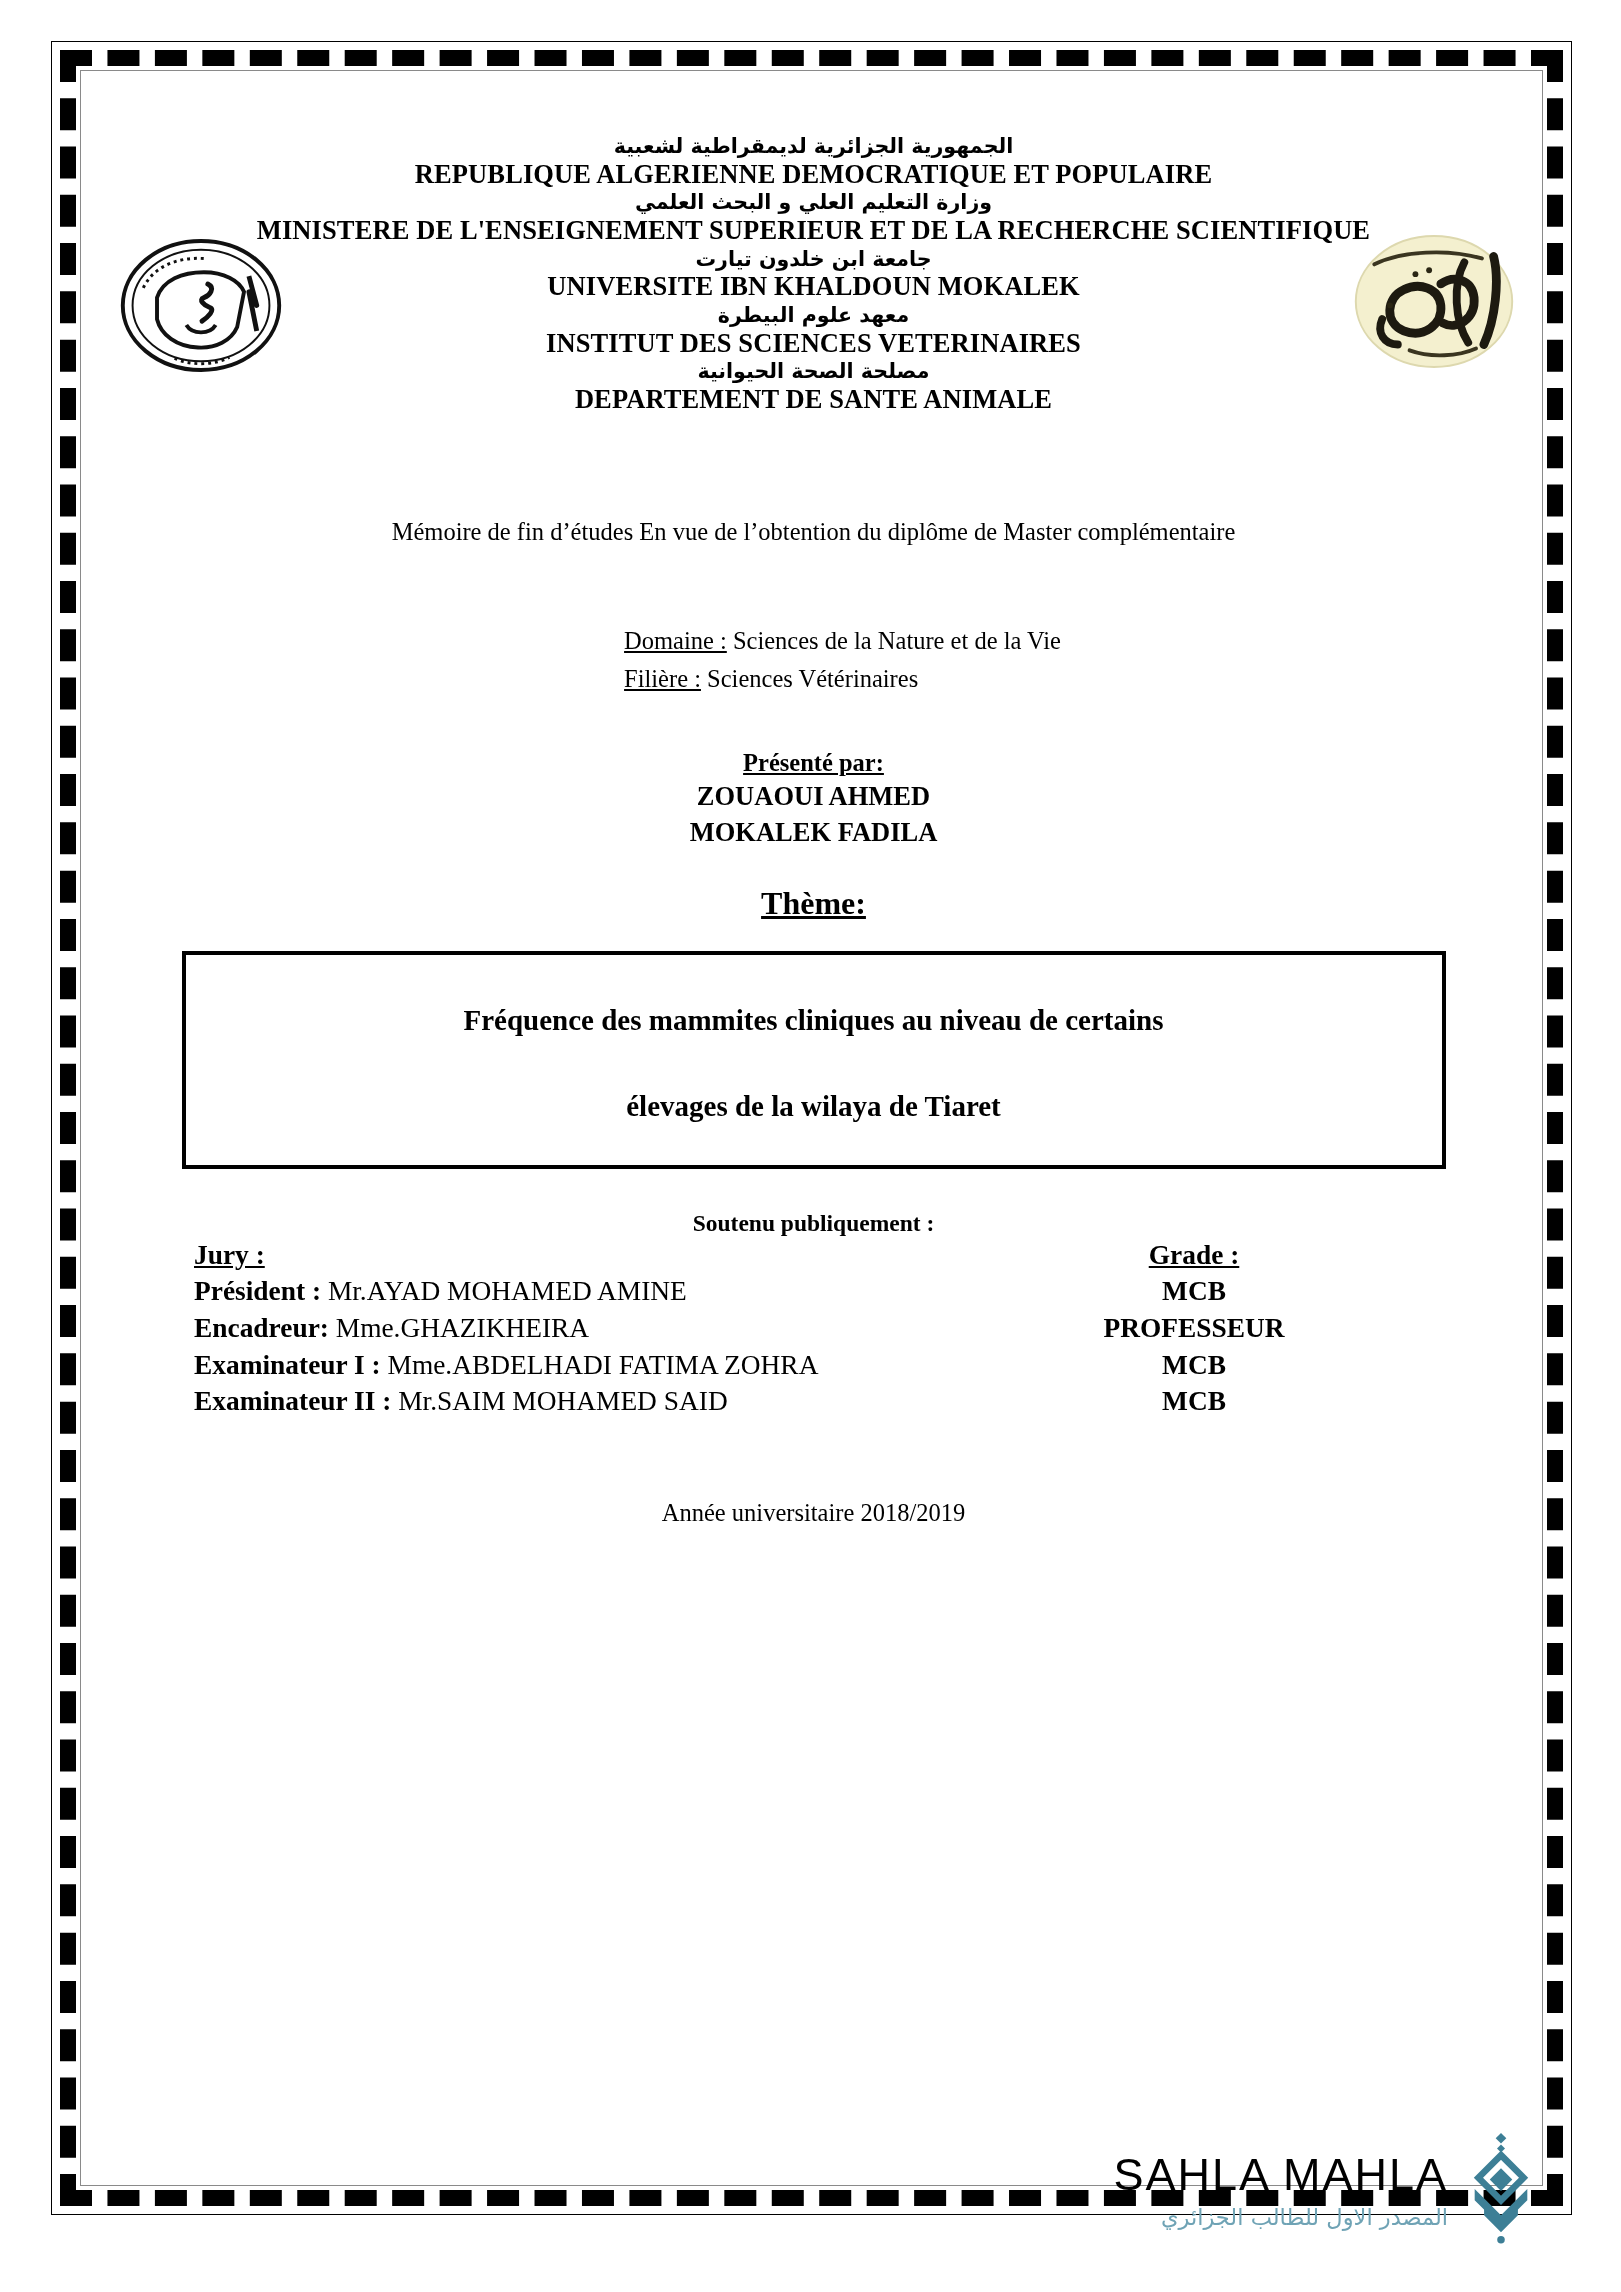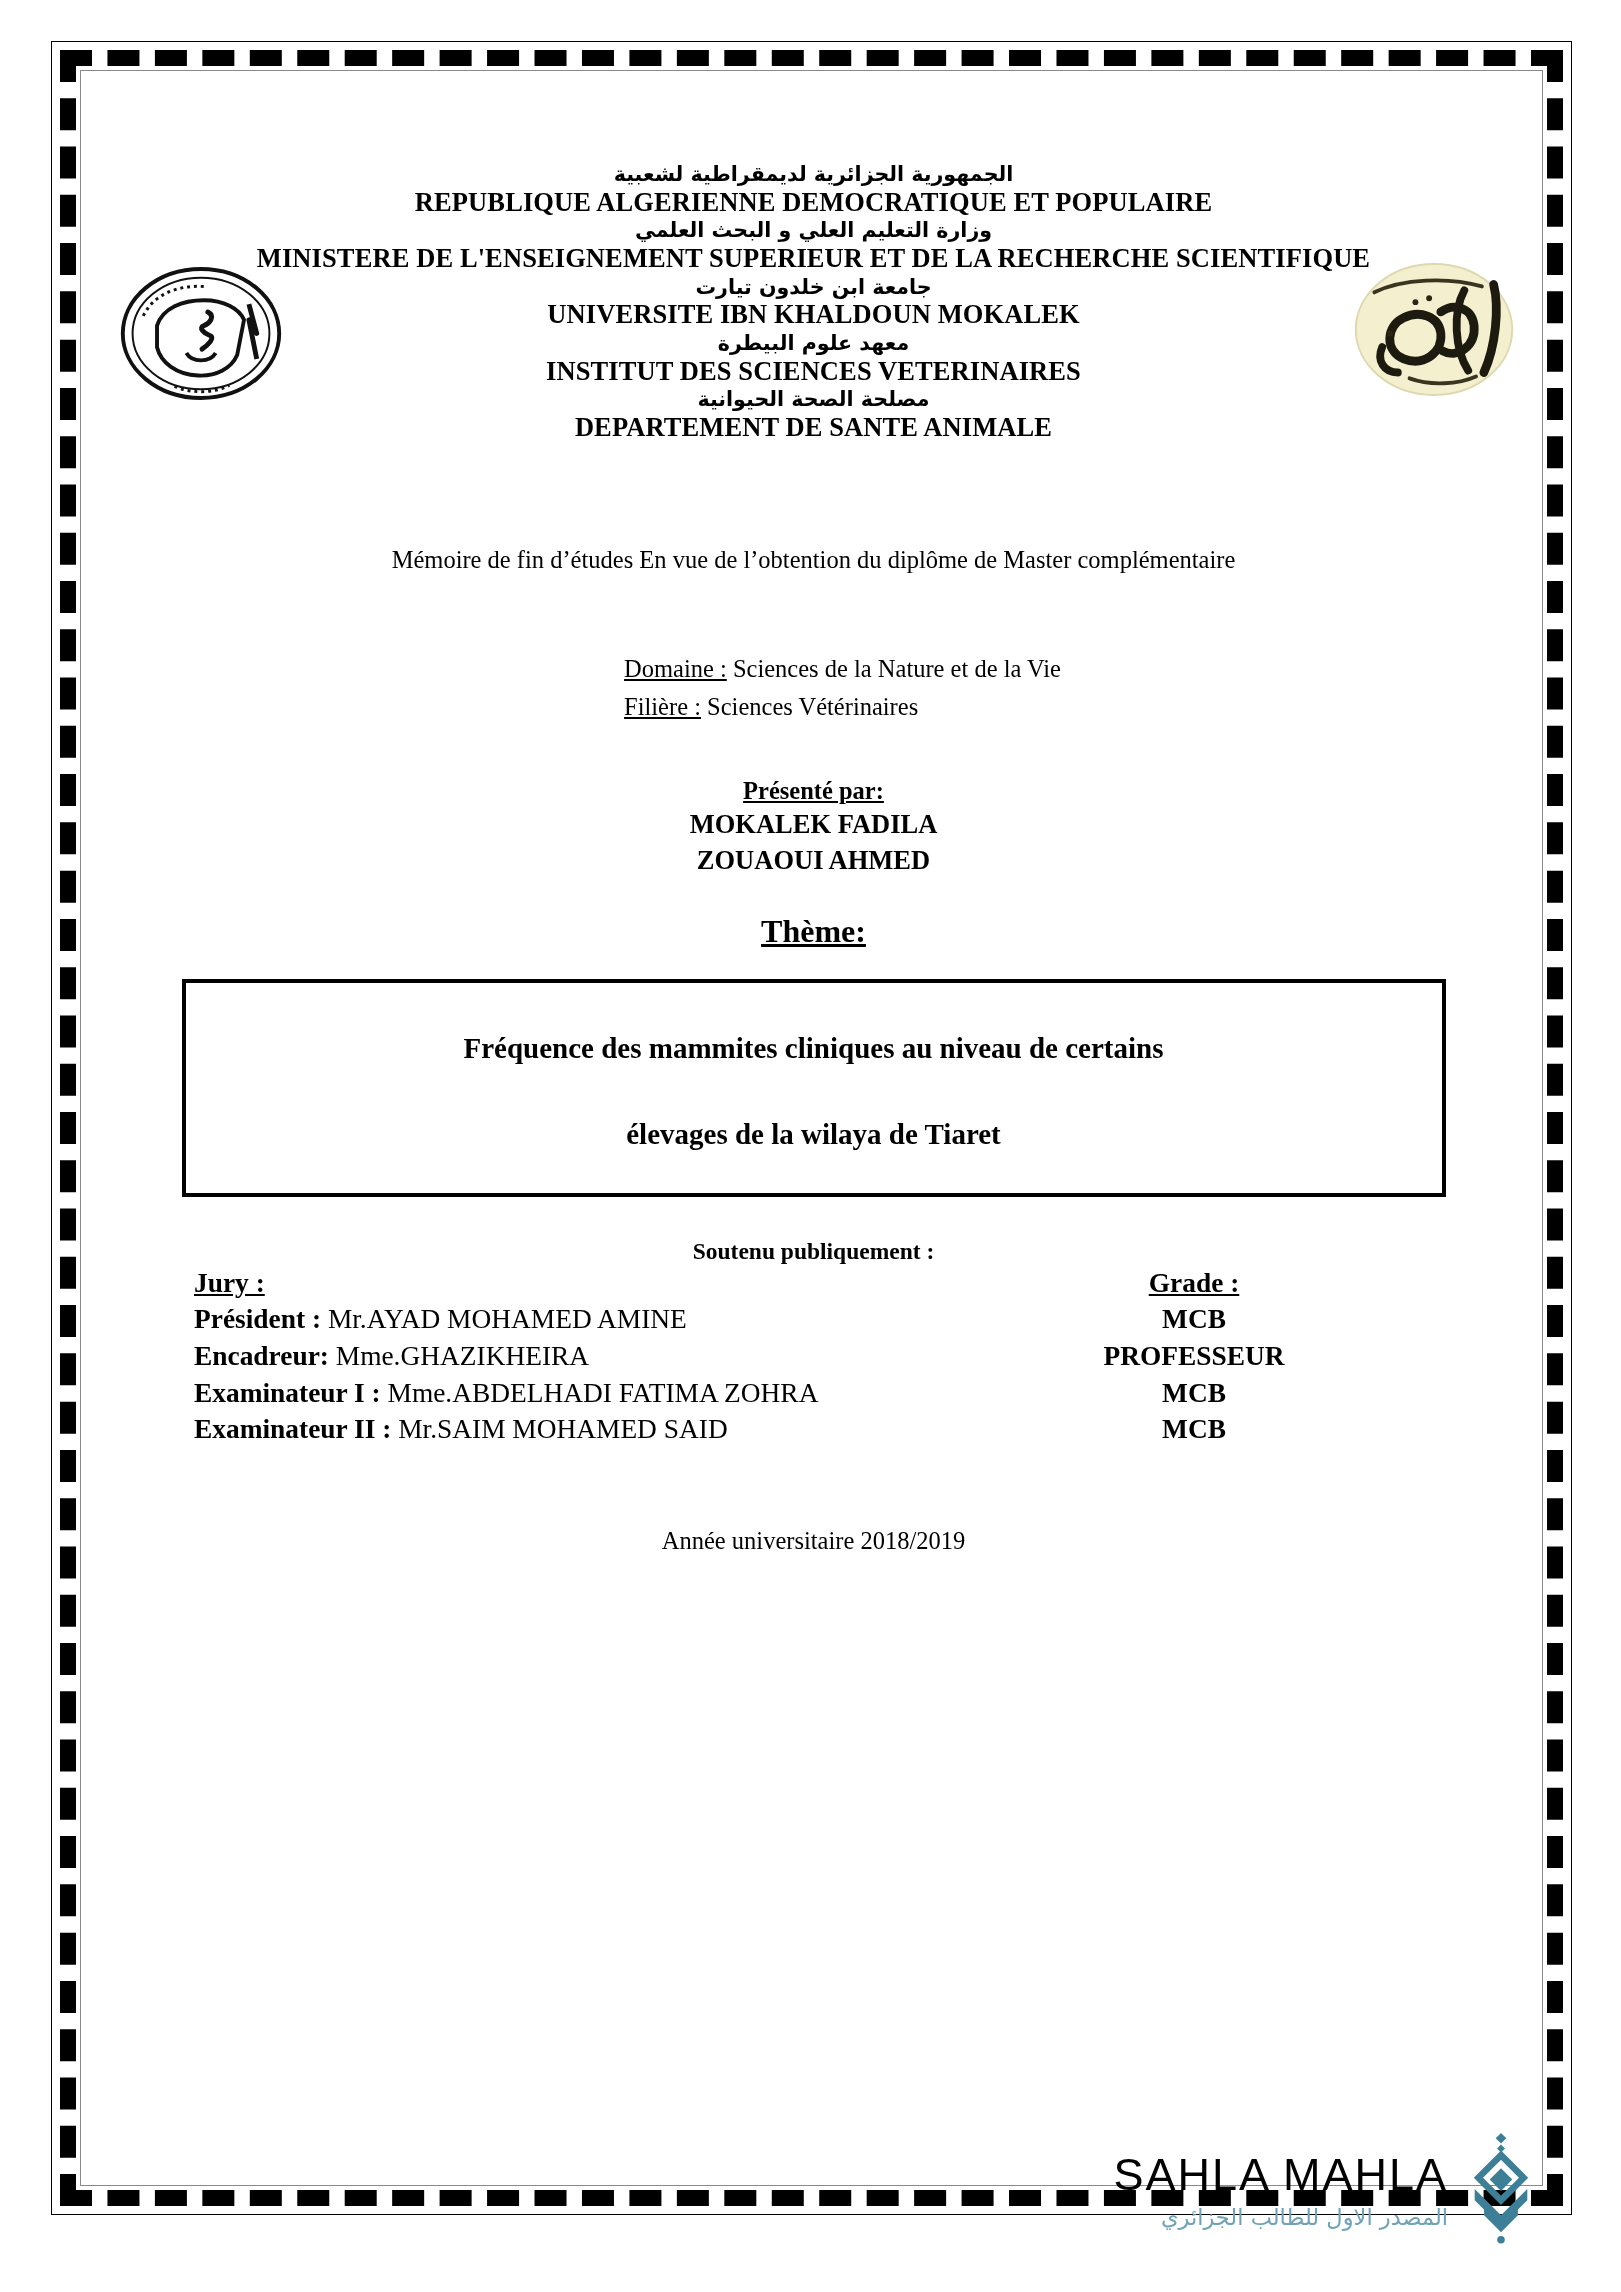--- a/index.html
+++ b/index.html
@@ -68,21 +68,21 @@
 
   .hdr-fr {
     font-weight: bold;
     font-size: 26.5px;
     line-height: 1.12;
     letter-spacing: 0.1px;
   }
 
   .header-block {
     position: relative;
-    margin-top: 104px;
+    margin-top: 76px;
   }
   .header-block .ar { margin-top: 2px; }
   .header-block .hdr-fr { margin-top: 1px; }
 
   
   .logo {
     position: absolute;
     width: 174px;
     height: 145px;
   }
@@ -283,22 +283,22 @@
     </div>
     <div>
       <span class="u">Filière :</span>
       <span>Sciences Vétérinaires</span>
     </div>
   </div>
 
   
   <div class="presente-block">
     <div class="presente-label">Présenté par:</div>
+    <div class="author">ZOUAOUI AHMED</div>
     <div class="author">MOKALEK FADILA</div>
-    <div class="author">ZOUAOUI AHMED</div>
   </div>
 
   
   <div class="theme-label">Thème:</div>
 
   <div class="theme-box">
     <div class="theme-line">Fréquence des mammites cliniques au niveau de certains</div>
     <div class="theme-line">élevages de la wilaya de Tiaret</div>
   </div>
 

